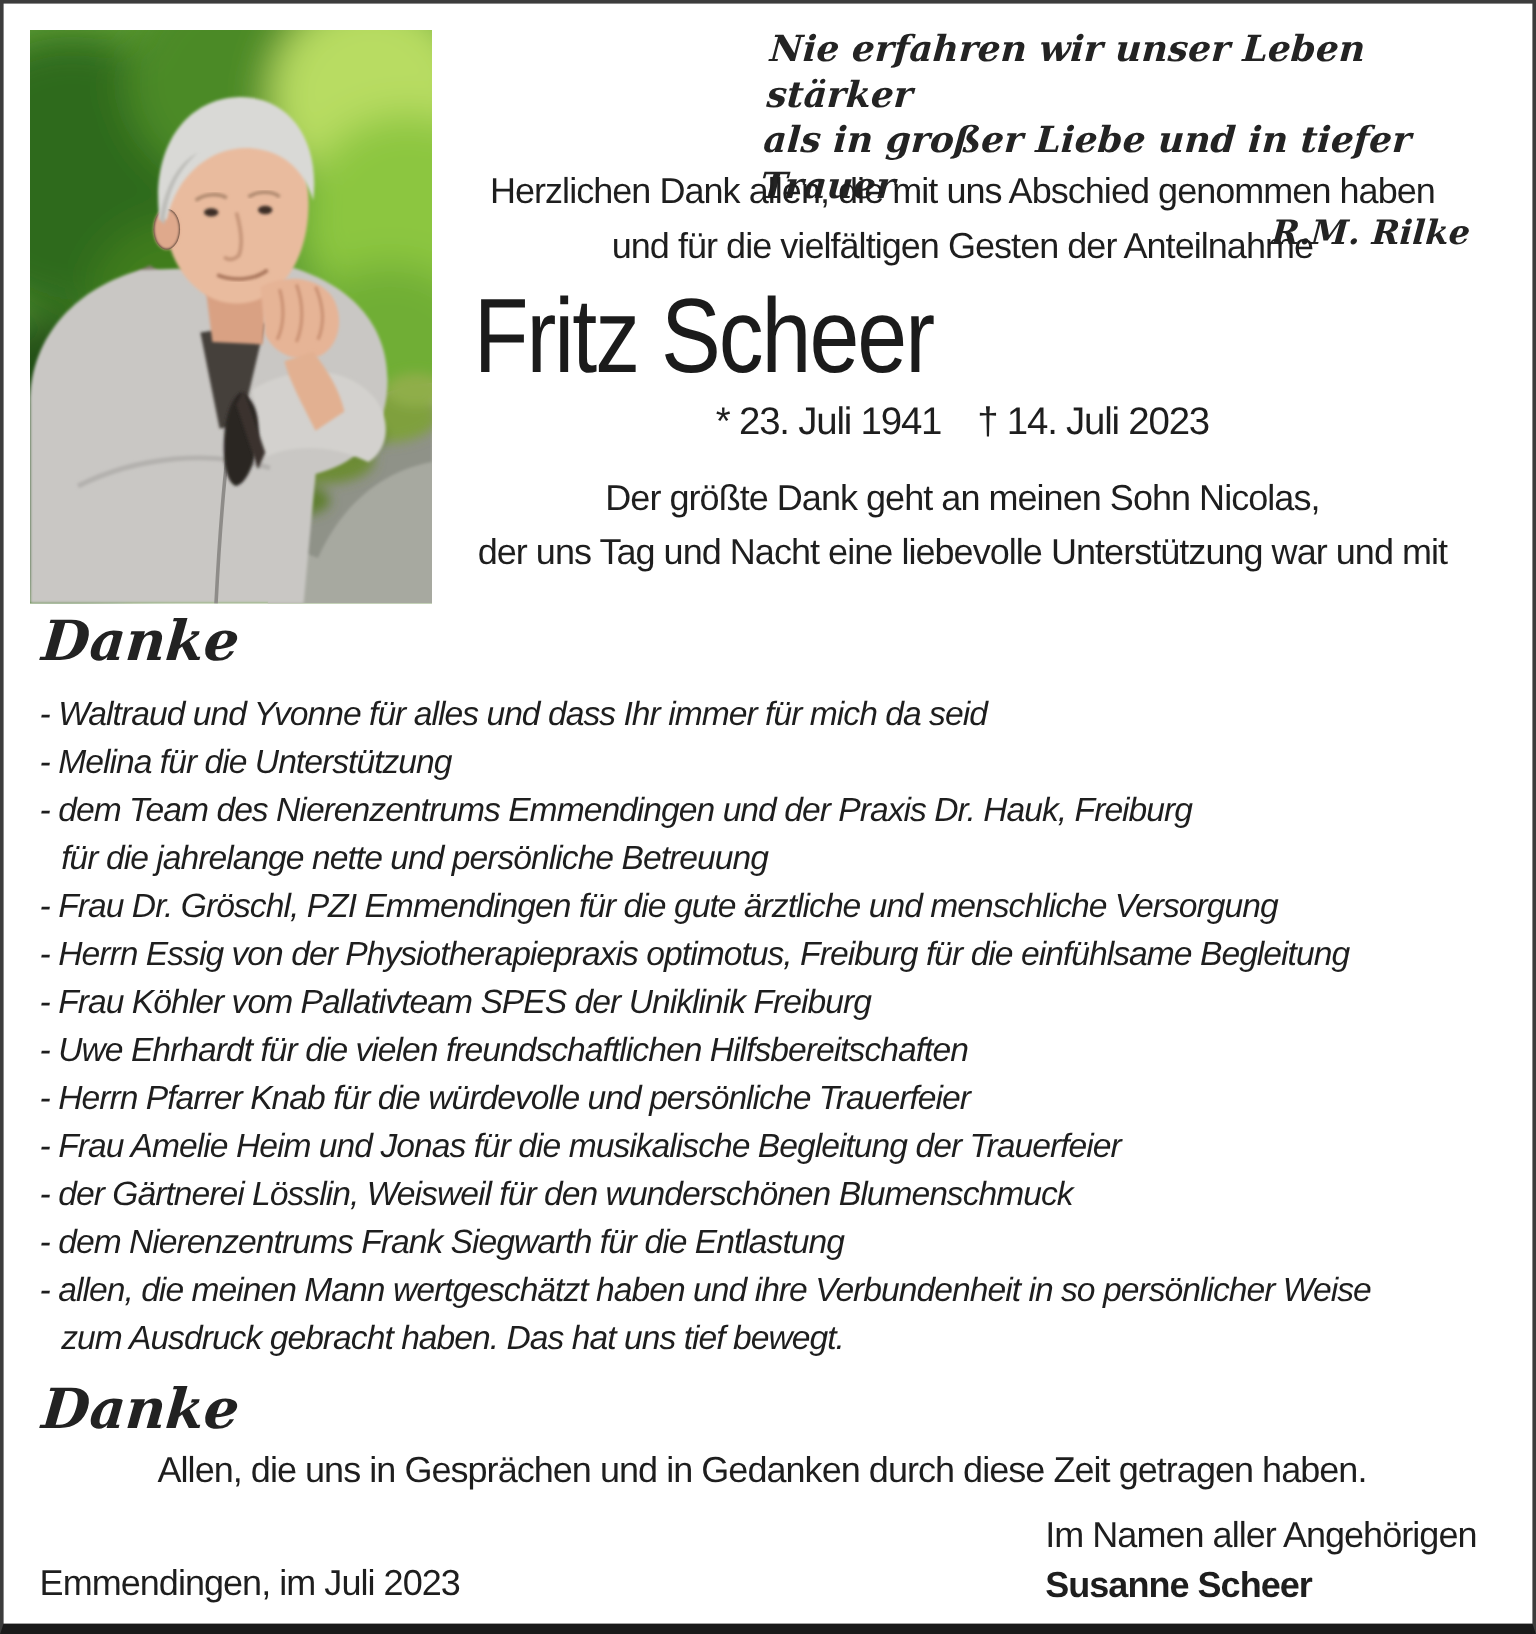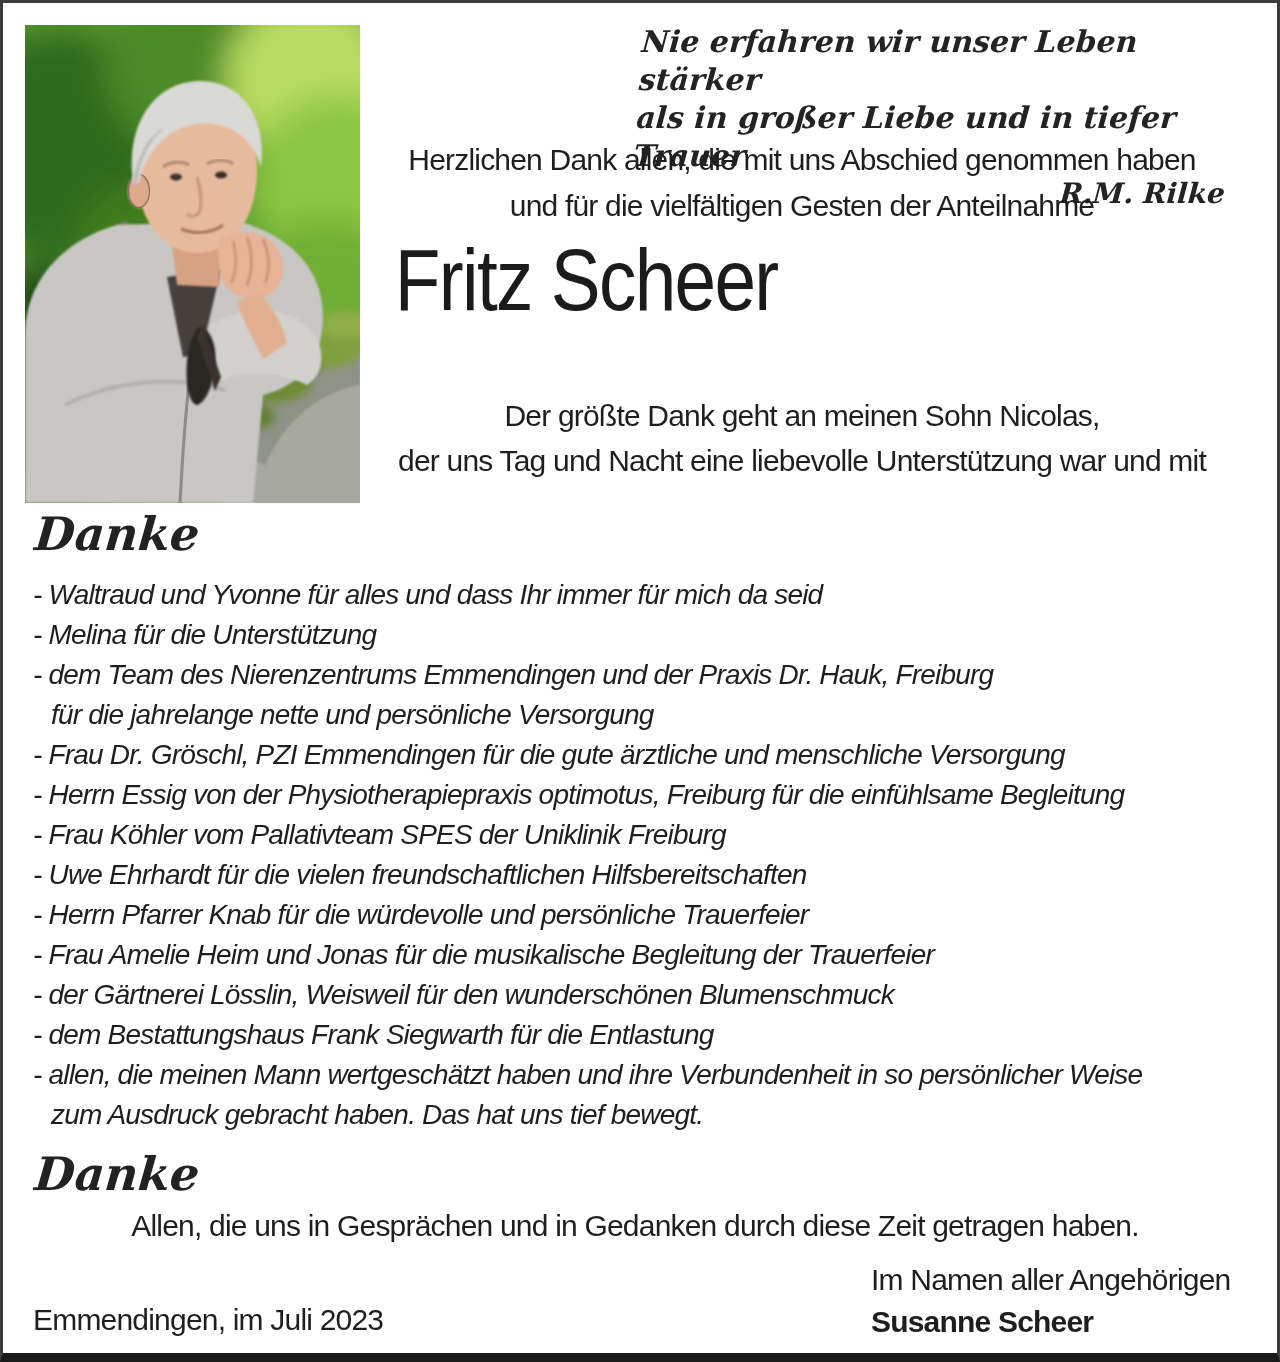--- a/index.html
+++ b/index.html
@@ -150,41 +150,44 @@
   </div>
 
   <div class="intro">
     <div>Herzlichen Dank allen, die mit uns Abschied genommen haben</div>
     <div>und für die vielfältigen Gesten der Anteilnahme</div>
   </div>
 
   <div class="name-wrap">
     <span class="name">Fritz Scheer</span>
   </div>
+  <div class="dates">
+    <span class="birth">* 23. Juli 1941</span><span>† 14. Juli 2023</span>
+  </div>
 
   <div class="tribute">
     <div>Der größte Dank geht an meinen Sohn Nicolas,</div>
     <div>der uns Tag und Nacht eine liebevolle Unterstützung war und mit</div>
   </div>
 
   <div class="danke danke-1">Danke</div>
 
   <div class="thanks">
     <div>- Waltraud und Yvonne für alles und dass Ihr immer für mich da seid</div>
     <div>- Melina für die Unterstützung</div>
     <div>- dem Team des Nierenzentrums Emmendingen und der Praxis Dr. Hauk, Freiburg</div>
-    <div class="indent">für die jahrelange nette und persönliche Versorgung</div>
+    <div class="indent">für die jahrelange nette und persönliche Betreuung</div>
     <div>- Frau Dr. Gröschl, PZI Emmendingen für die gute ärztliche und menschliche Versorgung</div>
     <div>- Herrn Essig von der Physiotherapiepraxis optimotus, Freiburg für die einfühlsame Begleitung</div>
     <div>- Frau Köhler vom Pallativteam SPES der Uniklinik Freiburg</div>
     <div>- Uwe Ehrhardt für die vielen freundschaftlichen Hilfsbereitschaften</div>
     <div>- Herrn Pfarrer Knab für die würdevolle und persönliche Trauerfeier</div>
     <div>- Frau Amelie Heim und Jonas für die musikalische Begleitung der Trauerfeier</div>
     <div>- der Gärtnerei Lösslin, Weisweil für den wunderschönen Blumenschmuck</div>
-    <div>- dem Bestattungshaus Frank Siegwarth für die Entlastung</div>
+    <div>- dem Nierenzentrums Frank Siegwarth für die Entlastung</div>
     <div>- allen, die meinen Mann wertgeschätzt haben und ihre Verbundenheit in so persönlicher Weise</div>
     <div class="indent">zum Ausdruck gebracht haben. Das hat uns tief bewegt.</div>
   </div>
 
   <div class="danke danke-2">Danke</div>
   <div class="thanks2-text">Allen, die uns in Gesprächen und in Gedanken durch diese Zeit getragen haben.</div>
 
   <div class="closing">
     <div>Im Namen aller Angehörigen</div>
     <div class="sig">Susanne Scheer</div>

